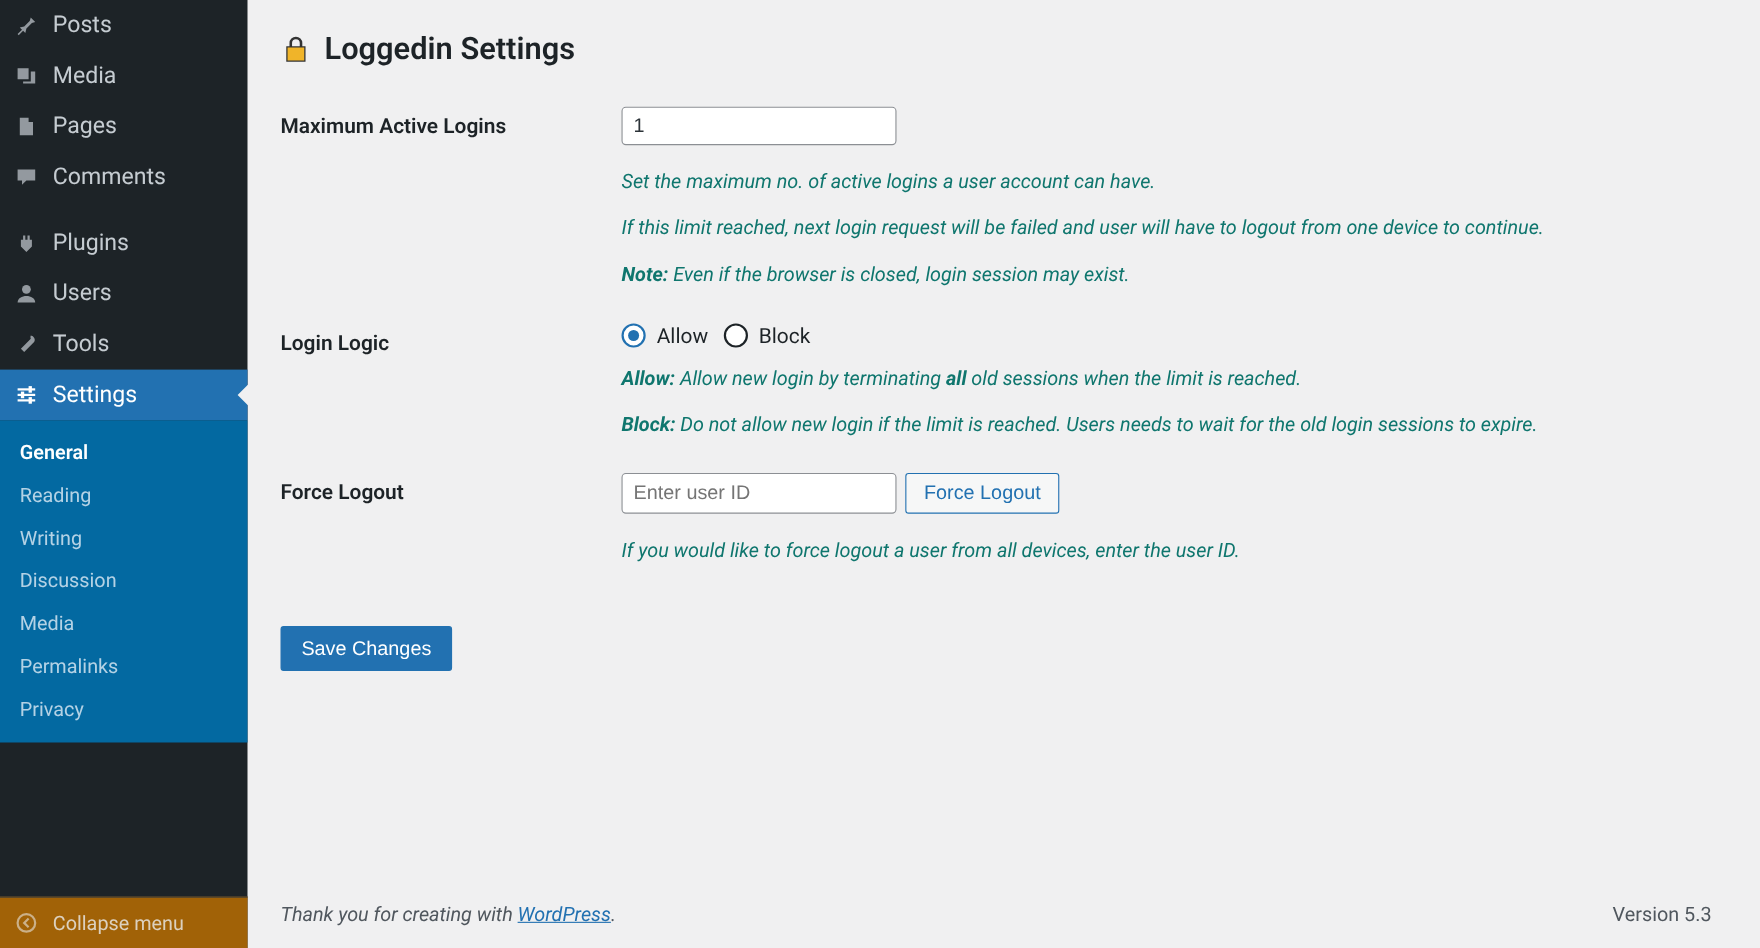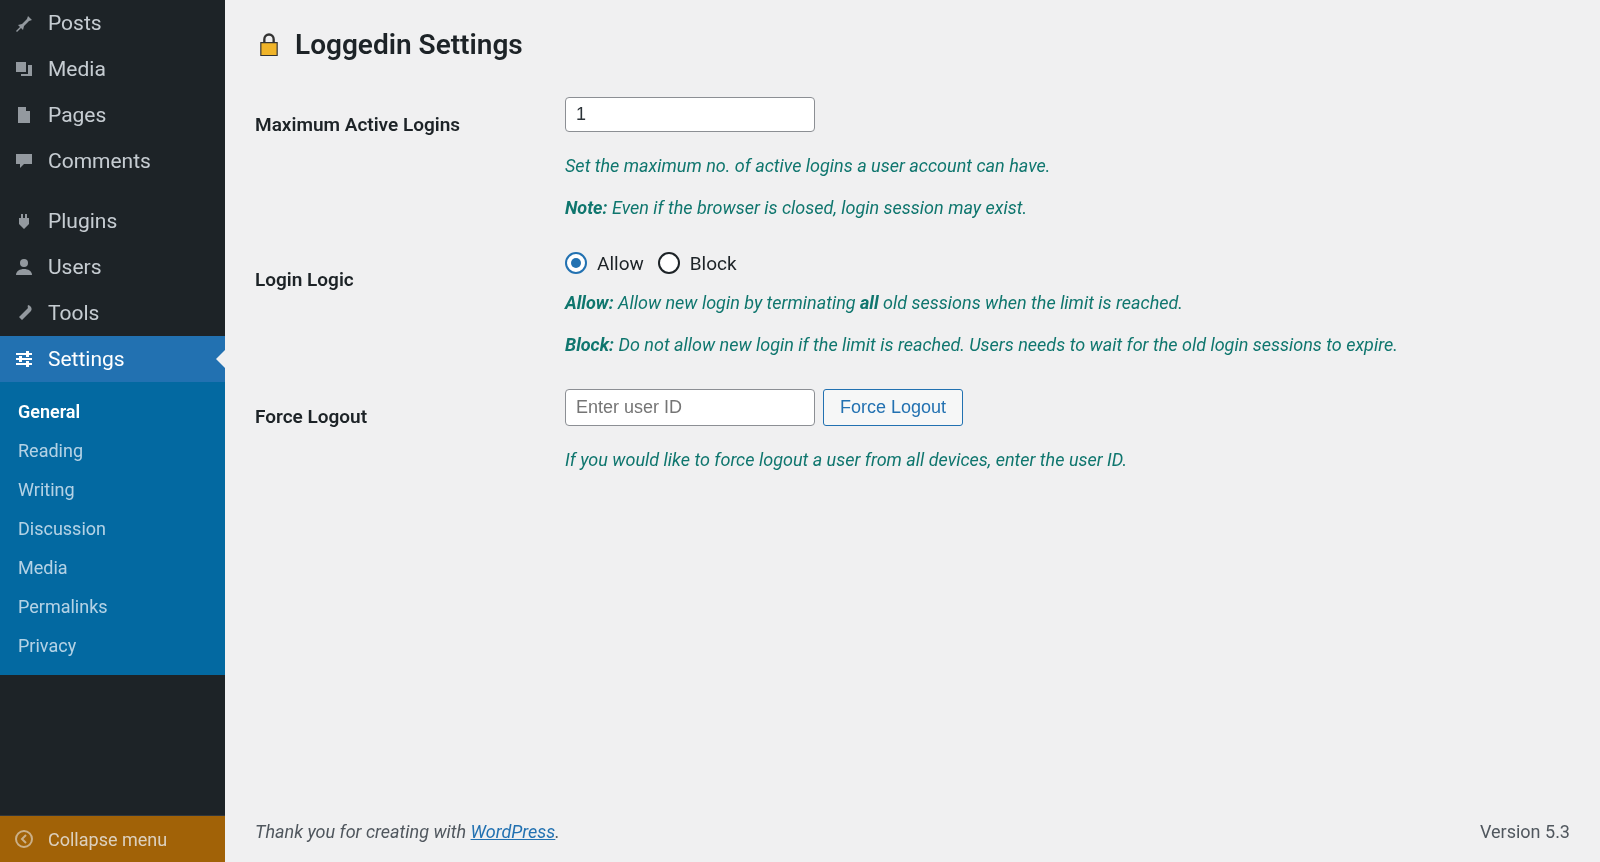--- a/index.html
+++ b/index.html
@@ -97,21 +97,20 @@
   display: inline-flex;
 }
 .form-table { width: 100%; }
 .form-row { display: flex; align-items: flex-start; margin-bottom: 30px; }
 .form-label {
   width: 310px;
   font-size: 19px;
   font-weight: 600;
   color: #1d2327;
   padding-top: 6px;
-  margin-top: 10px;
 }
 .form-field { flex: 1; }
 .text-input {
   width: 250px;
   padding: 6px 10px;
   font-size: 18px;
   border: 1px solid #8c8f94;
   border-radius: 4px;
   background: #fff;
   color: #2c3338;
@@ -169,21 +168,21 @@
   background: #2271b1;
   border: 1px solid #2271b1;
   border-radius: 3px;
   cursor: pointer;
   margin-top: 24px;
 }
 .footer {
   position: absolute;
   bottom: 0; left: 225px;
   width: 1375px;
-  padding: 20px 30px 20px 30px;
+  padding: 20px 44px 20px 30px;
   display: flex;
   justify-content: space-between;
   font-size: 18px;
   color: #50575e;
   font-style: italic;
 }
 .footer a { color: #2271b1; text-decoration: underline; }
 .footer .ver { font-style: normal; }
 </style>
 </head>
@@ -291,20 +290,21 @@
     </span>
     <span>Loggedin Settings</span>
   </h1>
 
   <div class="form-table">
     <div class="form-row">
       <div class="form-label">Maximum Active Logins</div>
       <div class="form-field">
         <input type="text" class="text-input" value="1" style="">
         <p class="desc first">Set the maximum no. of active logins a user account can have.</p>
+        <p class="desc">If this limit reached, next login request will be failed and user will have to logout from one device to continue.</p>
         <p class="desc">
           <strong>Note:</strong><span> Even if the browser is closed, login session may exist.</span>
         </p>
       </div>
     </div>
 
     <div class="form-row">
       <div class="form-label">Login Logic</div>
       <div class="form-field">
         <div class="radio-row">
@@ -326,20 +326,21 @@
       <div class="form-label">Force Logout</div>
       <div class="form-field">
         <div class="inline-controls">
           <input type="text" class="text-input" placeholder="Enter user ID" style="">
           <button class="secondary-btn">Force Logout</button>
         </div>
         <p class="desc first">If you would like to force logout a user from all devices, enter the user ID.</p>
       </div>
     </div>
 
+    <button class="primary-btn">Save Changes</button>
   </div>
 </div>
 
 <div class="footer">
   <span>
     <span>Thank you for creating with </span><a href="#">WordPress</a><span>.</span>
   </span>
   <span class="ver">Version 5.3</span>
 </div>
 

